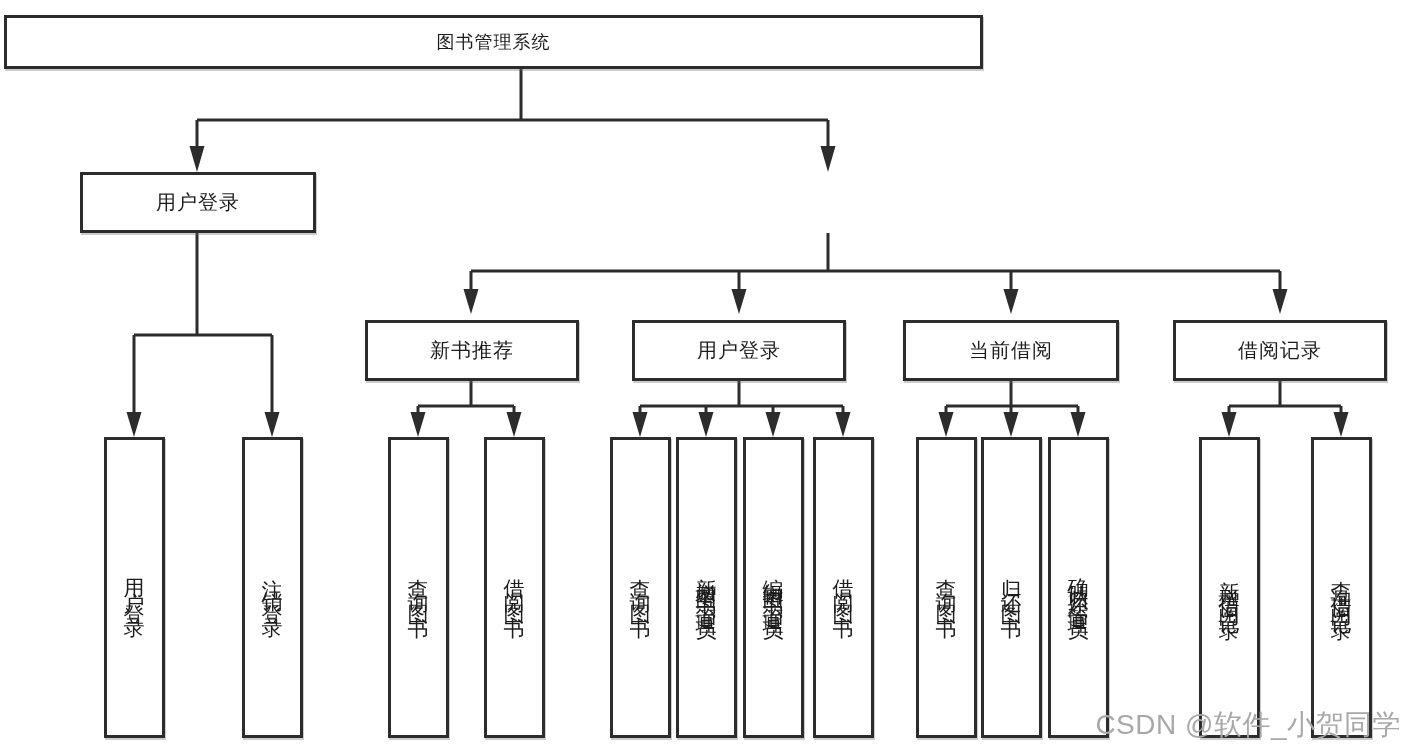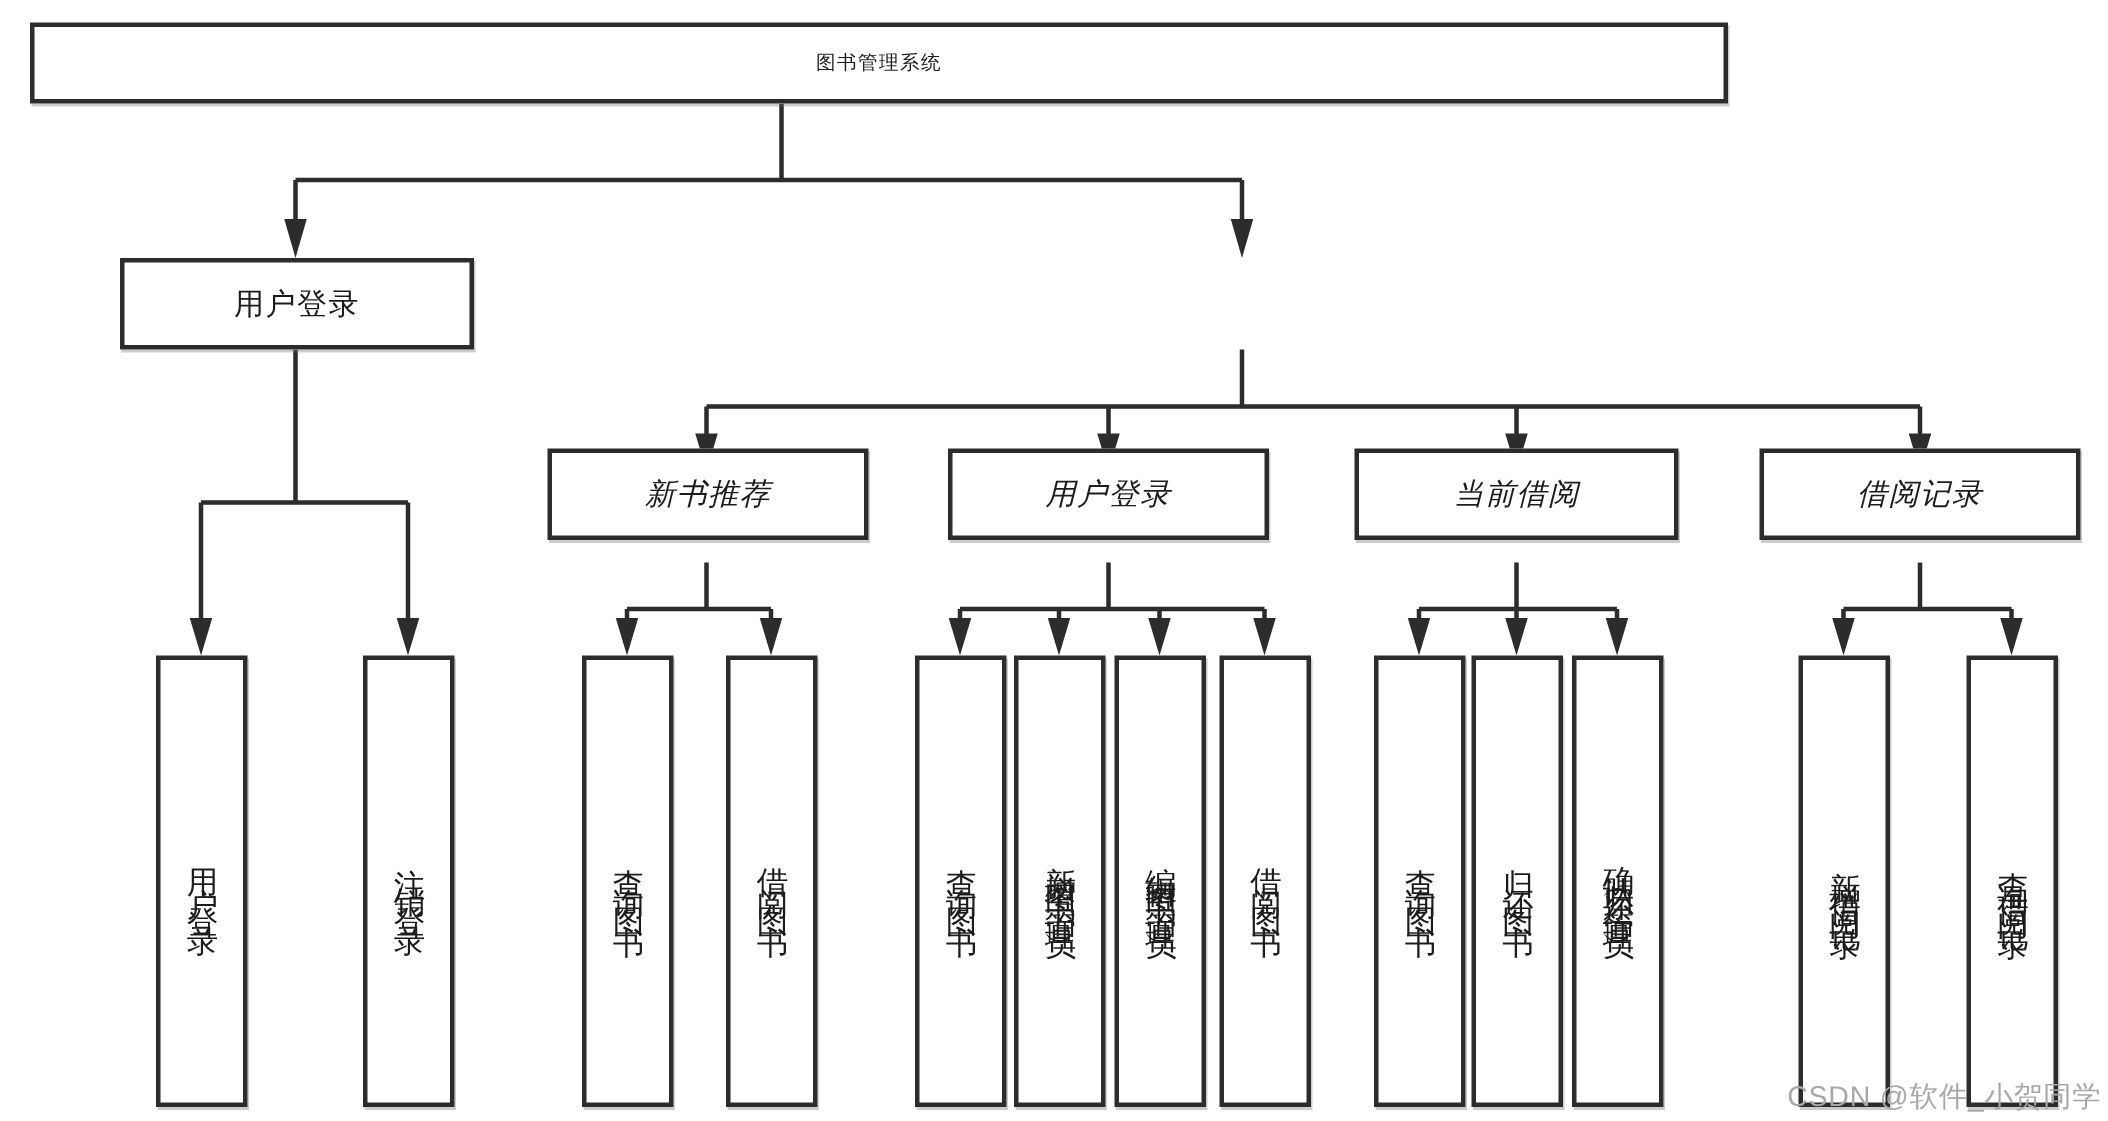--- a/index.html
+++ b/index.html
@@ -21,37 +21,37 @@
   .box{
     position:absolute;
     box-sizing:border-box;
     background:#fff;
     border:3px solid var(--line);
     box-shadow:1px 2px 0 rgba(110,110,110,0.35);
     display:flex;align-items:center;justify-content:center;
     z-index:2;
   }
   .hbox{font-size:20px;letter-spacing:1px;}
-  .root{left:20px;top:15px;width:1132px;height:54px;font-size:13px;}
+  .root{left:4px;top:15px;width:979px;height:54px;font-size:18px;}
   .lvl2{top:172px;width:236px;height:61px;}
-  .lvl3{top:299px;width:214px;height:61px;font-style:italic;}
+  .lvl3{top:320px;width:214px;height:61px;}
   .leaf{top:437px;width:61px;height:301px;}
   .vtext{
     writing-mode:vertical-rl;
     font-size:21px;
     line-height:1;
     color:var(--text);
   }
   .v4 .vtext{letter-spacing:13px;}
   .v6 .vtext{letter-spacing:8px;}
   .v9 .vtext{letter-spacing:6px;}
   .watermark{
     position:absolute;
     right:4px;bottom:3px;
-    font-size:19px;
+    font-size:28px;
     color:var(--wm);
     z-index:3;
     letter-spacing:0.5px;
     white-space:nowrap;
   }
 </style>
 </head>
 <body>
 
 <div class="canvas">

